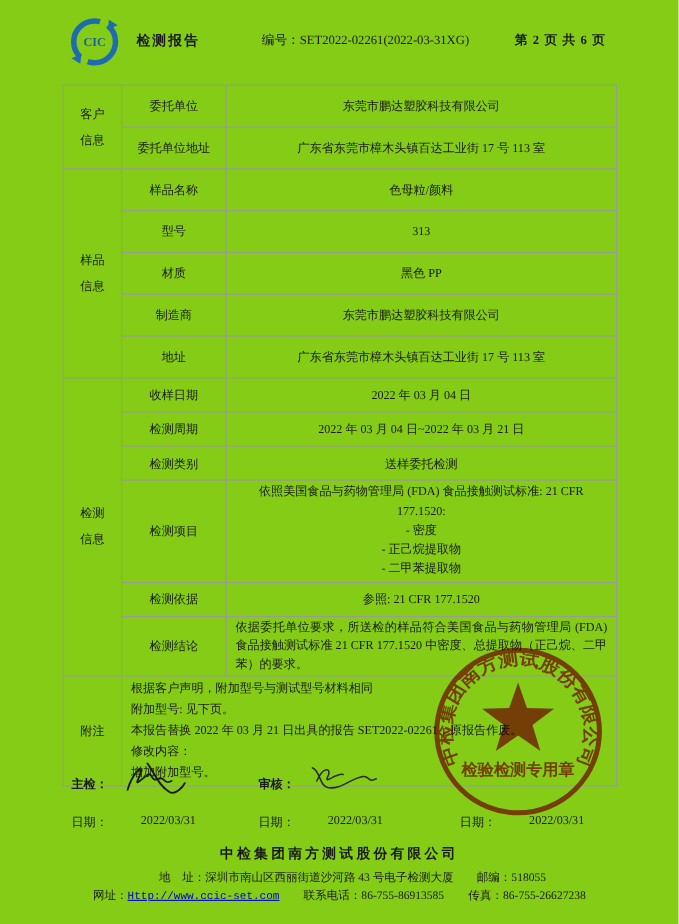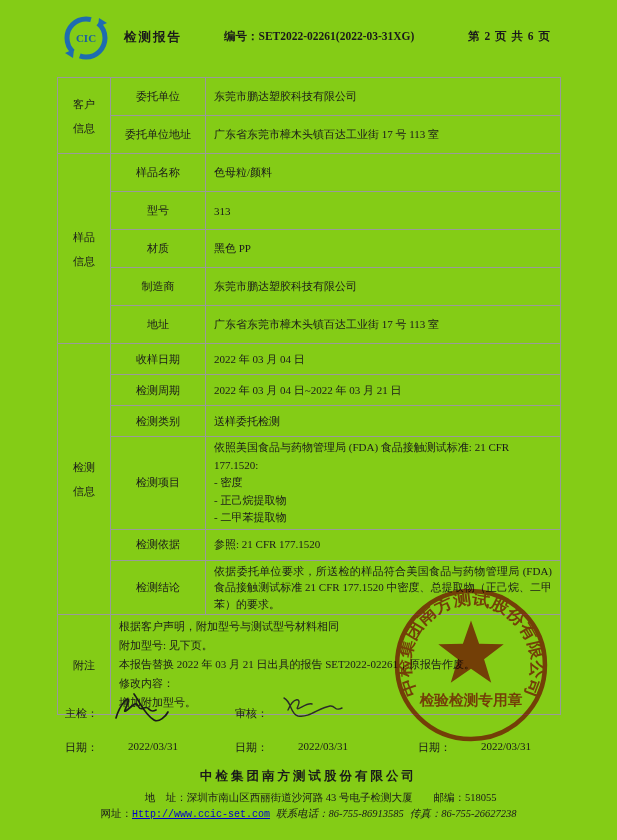--- a/index.html
+++ b/index.html
@@ -2,55 +2,55 @@
 <html><head>
 <meta charset="utf-8">
 <style>
   html,body{margin:0;padding:0;background:#fff;}
   .page{position:relative;width:617px;height:840px;background:#84cc16;overflow:hidden;
         font-family:"Liberation Serif","DejaVu Serif",serif;color:#1a1a1a;}
 
   
   .logo{position:absolute;left:62px;top:14px;width:48px;height:48px;}
   .hdr-title{position:absolute;left:124px;top:29px;font-size:12.5px;font-weight:bold;letter-spacing:2px;}
-  .hdr-no{position:absolute;left:224px;top:29px;font-size:11.5px;font-weight:bold;white-space:nowrap;}
+  .hdr-no{position:absolute;left:238px;top:29px;font-size:11.5px;font-weight:normal;white-space:nowrap;}
   .hdr-page{position:absolute;left:468px;top:29px;font-size:11.5px;font-weight:bold;letter-spacing:1px;white-space:nowrap;}
 
   
   table.report{position:absolute;left:57px;top:77px;width:503px;border-collapse:collapse;
                font-size:11px;table-layout:fixed;}
   table.report td{border:1px solid #9a9a9a;padding:2px 8px;vertical-align:middle;overflow:hidden;}
   td.sec{text-align:center;white-space:pre-line;line-height:24px;padding:2px 4px;}
   td.fld{padding-left:12px;text-align:center;}
-  td.val{padding-left:14px;}
+  td.val{padding-left:14px;text-align:center;}
   tr.h33 td{height:33px;}
   tr.h26 td{height:26px;}
   td.items{white-space:pre-line;line-height:17.5px;padding:7px 14px;margin-top:32px;}
   td.concl{line-height:16.5px;text-align:justify;padding:4px 14px;}
   td.note{white-space:pre-line;line-height:19px;padding:6px 14px;}
 
   
-  .sig-group{position:absolute;top:686px;display:flex;align-items:flex-end;font-size:11px;white-space:nowrap;}
+  .sig-group{position:absolute;top:686px;display:flex;align-items:flex-end;font-size:11px;white-space:nowrap;font-weight:bold;}
   .sig-group .lbl{margin-right:4px;line-height:22px;}
   .sig-svg{display:block;margin-bottom:-6px;}
   .date-group{position:absolute;top:740px;display:flex;font-size:11px;white-space:nowrap;}
   .date-group .dval{margin-left:30px;}
 
   
   .stamp{position:absolute;left:392px;top:586px;width:158px;height:158px;opacity:.87;
          mix-blend-mode:multiply;z-index:5;pointer-events:none;}
 
   
   .ft-company{position:absolute;top:768px;left:0;width:617px;text-align:center;
               font-size:12.5px;font-weight:bold;letter-spacing:3px;}
   .ft-line{position:absolute;left:0;width:617px;text-align:center;font-size:10.5px;white-space:nowrap;}
   .ft-addr{top:791px;padding-left:12px;}
   .ft-web{top:807px;}
   .ft-web a{color:#0000cc;text-decoration:underline;font-family:"Liberation Mono","DejaVu Sans Mono",monospace;font-size:10px;}
-  .ft-web .sep{margin-left:6px;font-style:italic;}
+  .ft-web .sep{margin-left:22px;}
 </style>
 </head>
 <body>
 
 <div class="page">
 
   <svg class="logo" viewBox="0 0 48 48">
     <circle cx="24" cy="24" r="19" fill="none" stroke="#1e6cb0" stroke-width="5" stroke-dasharray="50 8" stroke-dashoffset="14"></circle>
     <polygon points="37,4 45,9 36,13" fill="#1e6cb0"></polygon>
     <polygon points="11,44 3,39 12,35" fill="#1e6cb0"></polygon>

